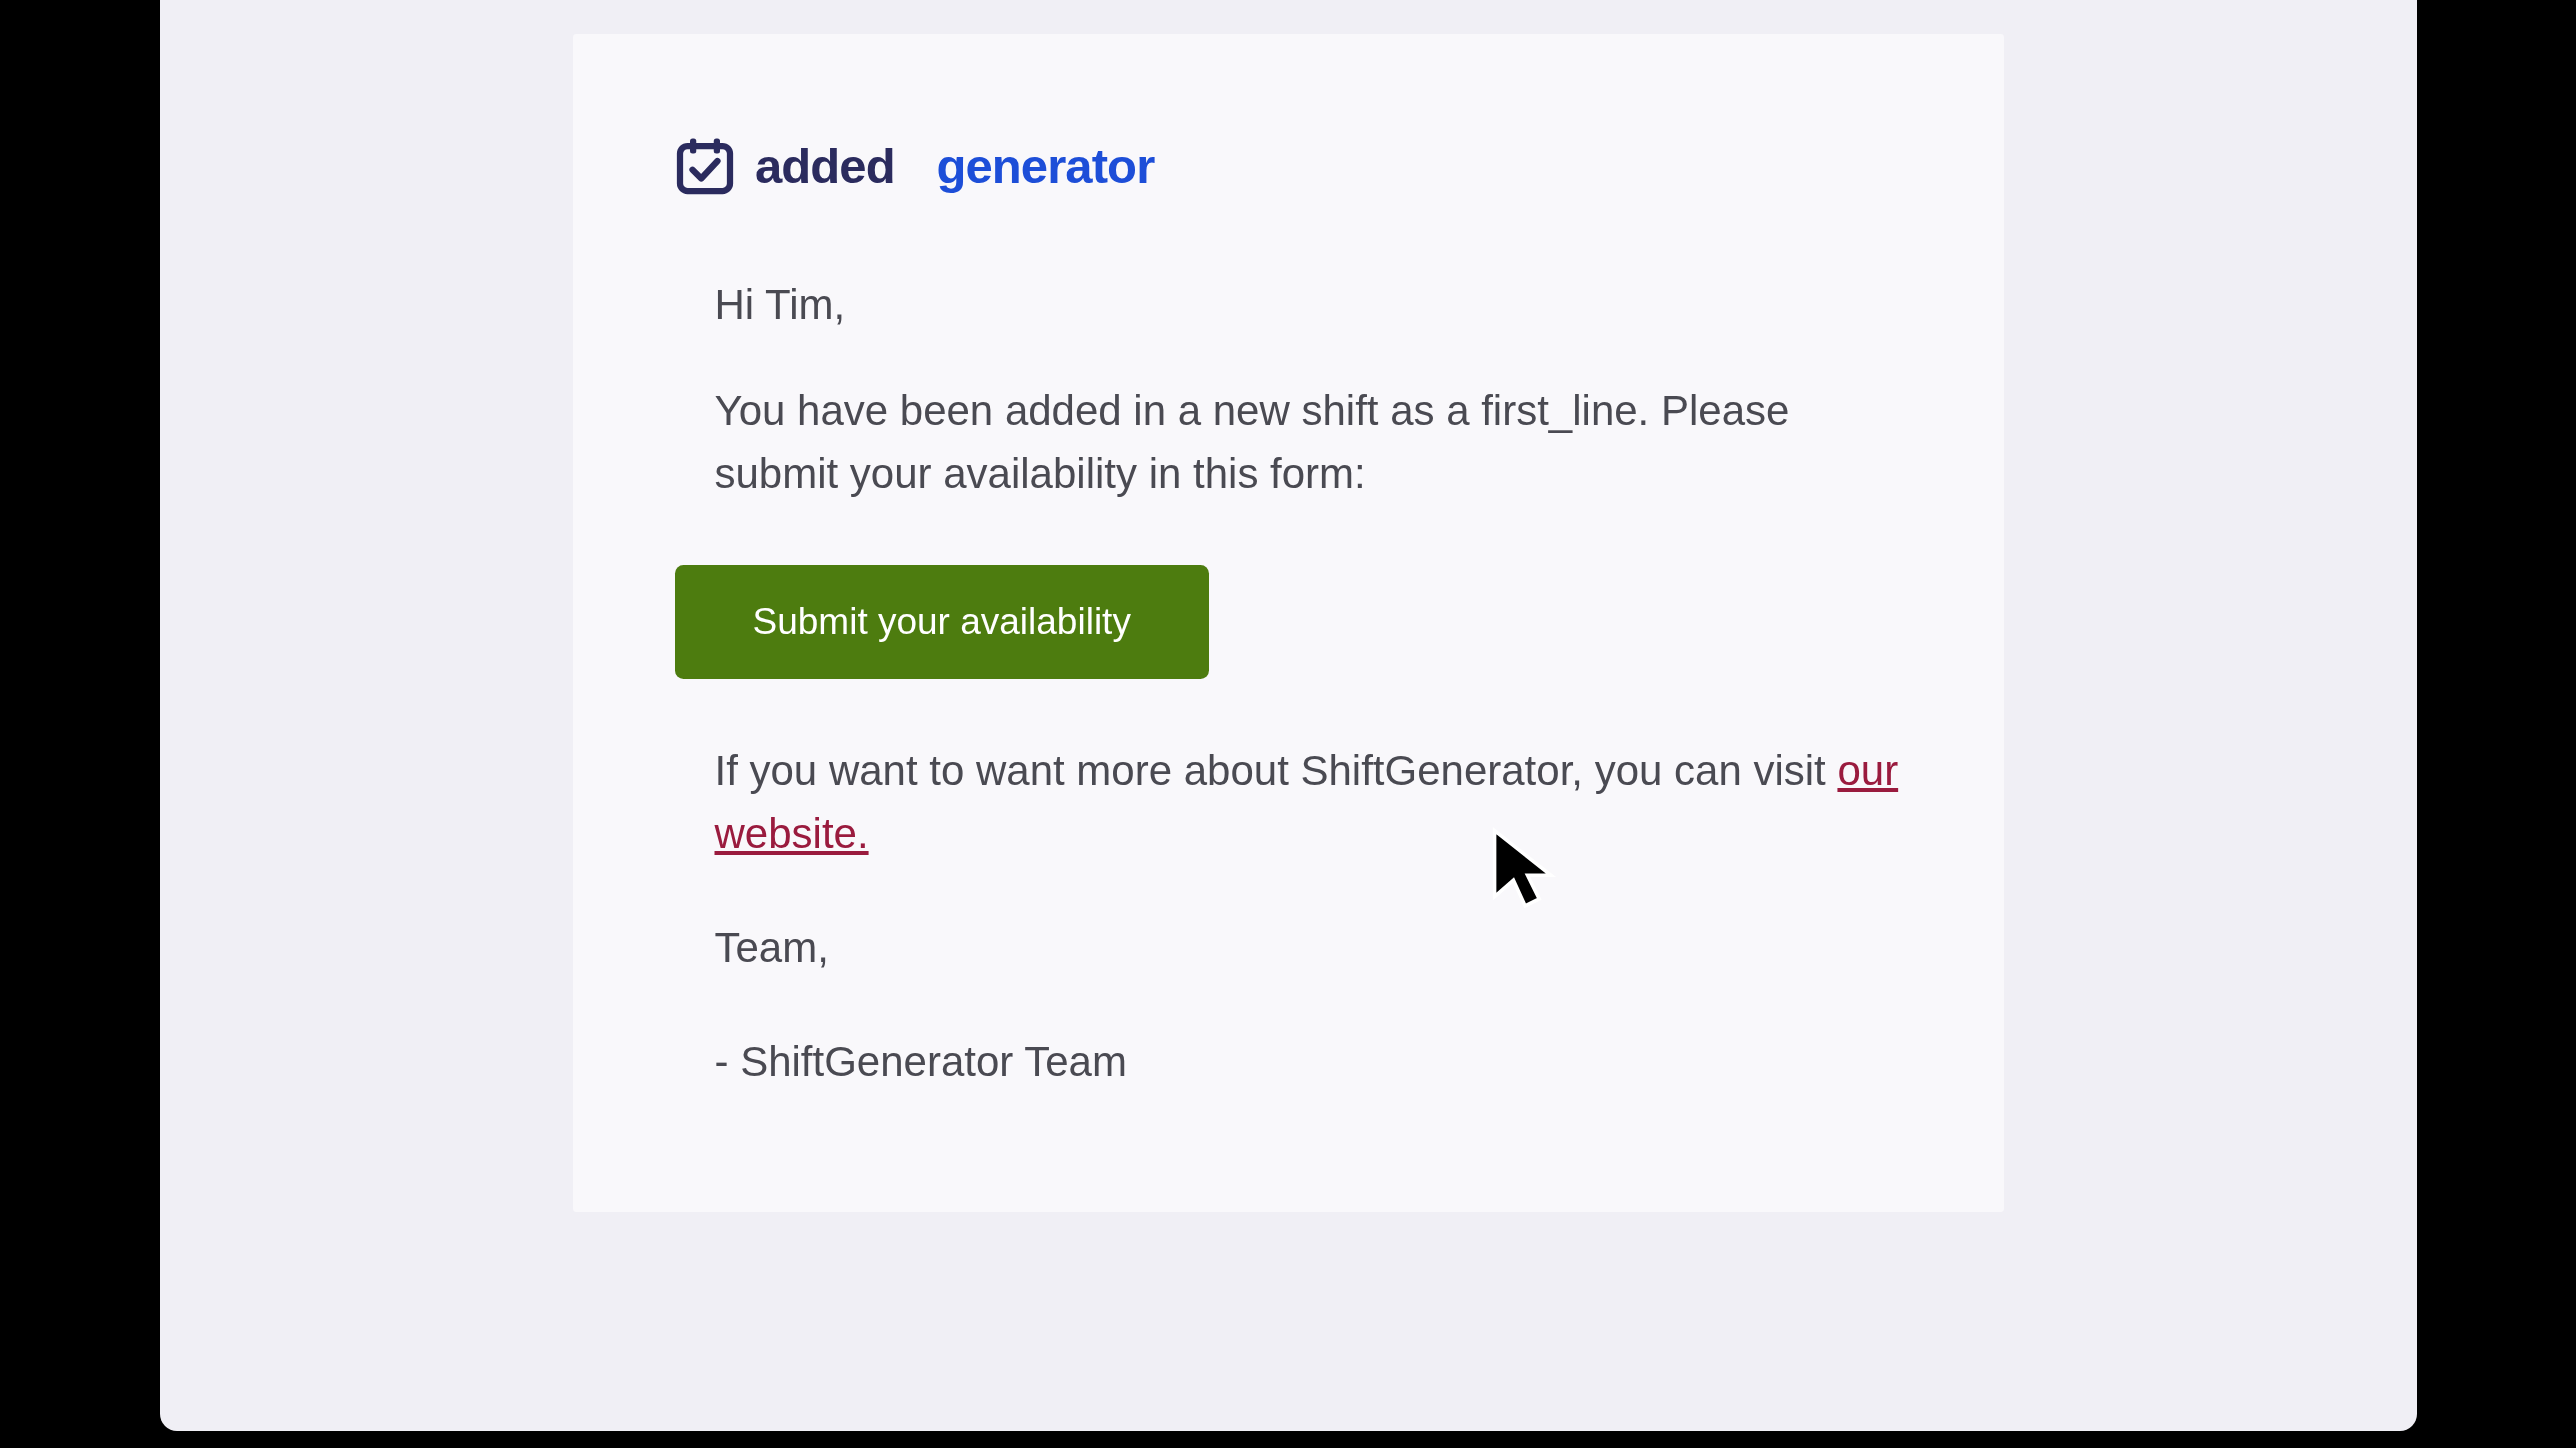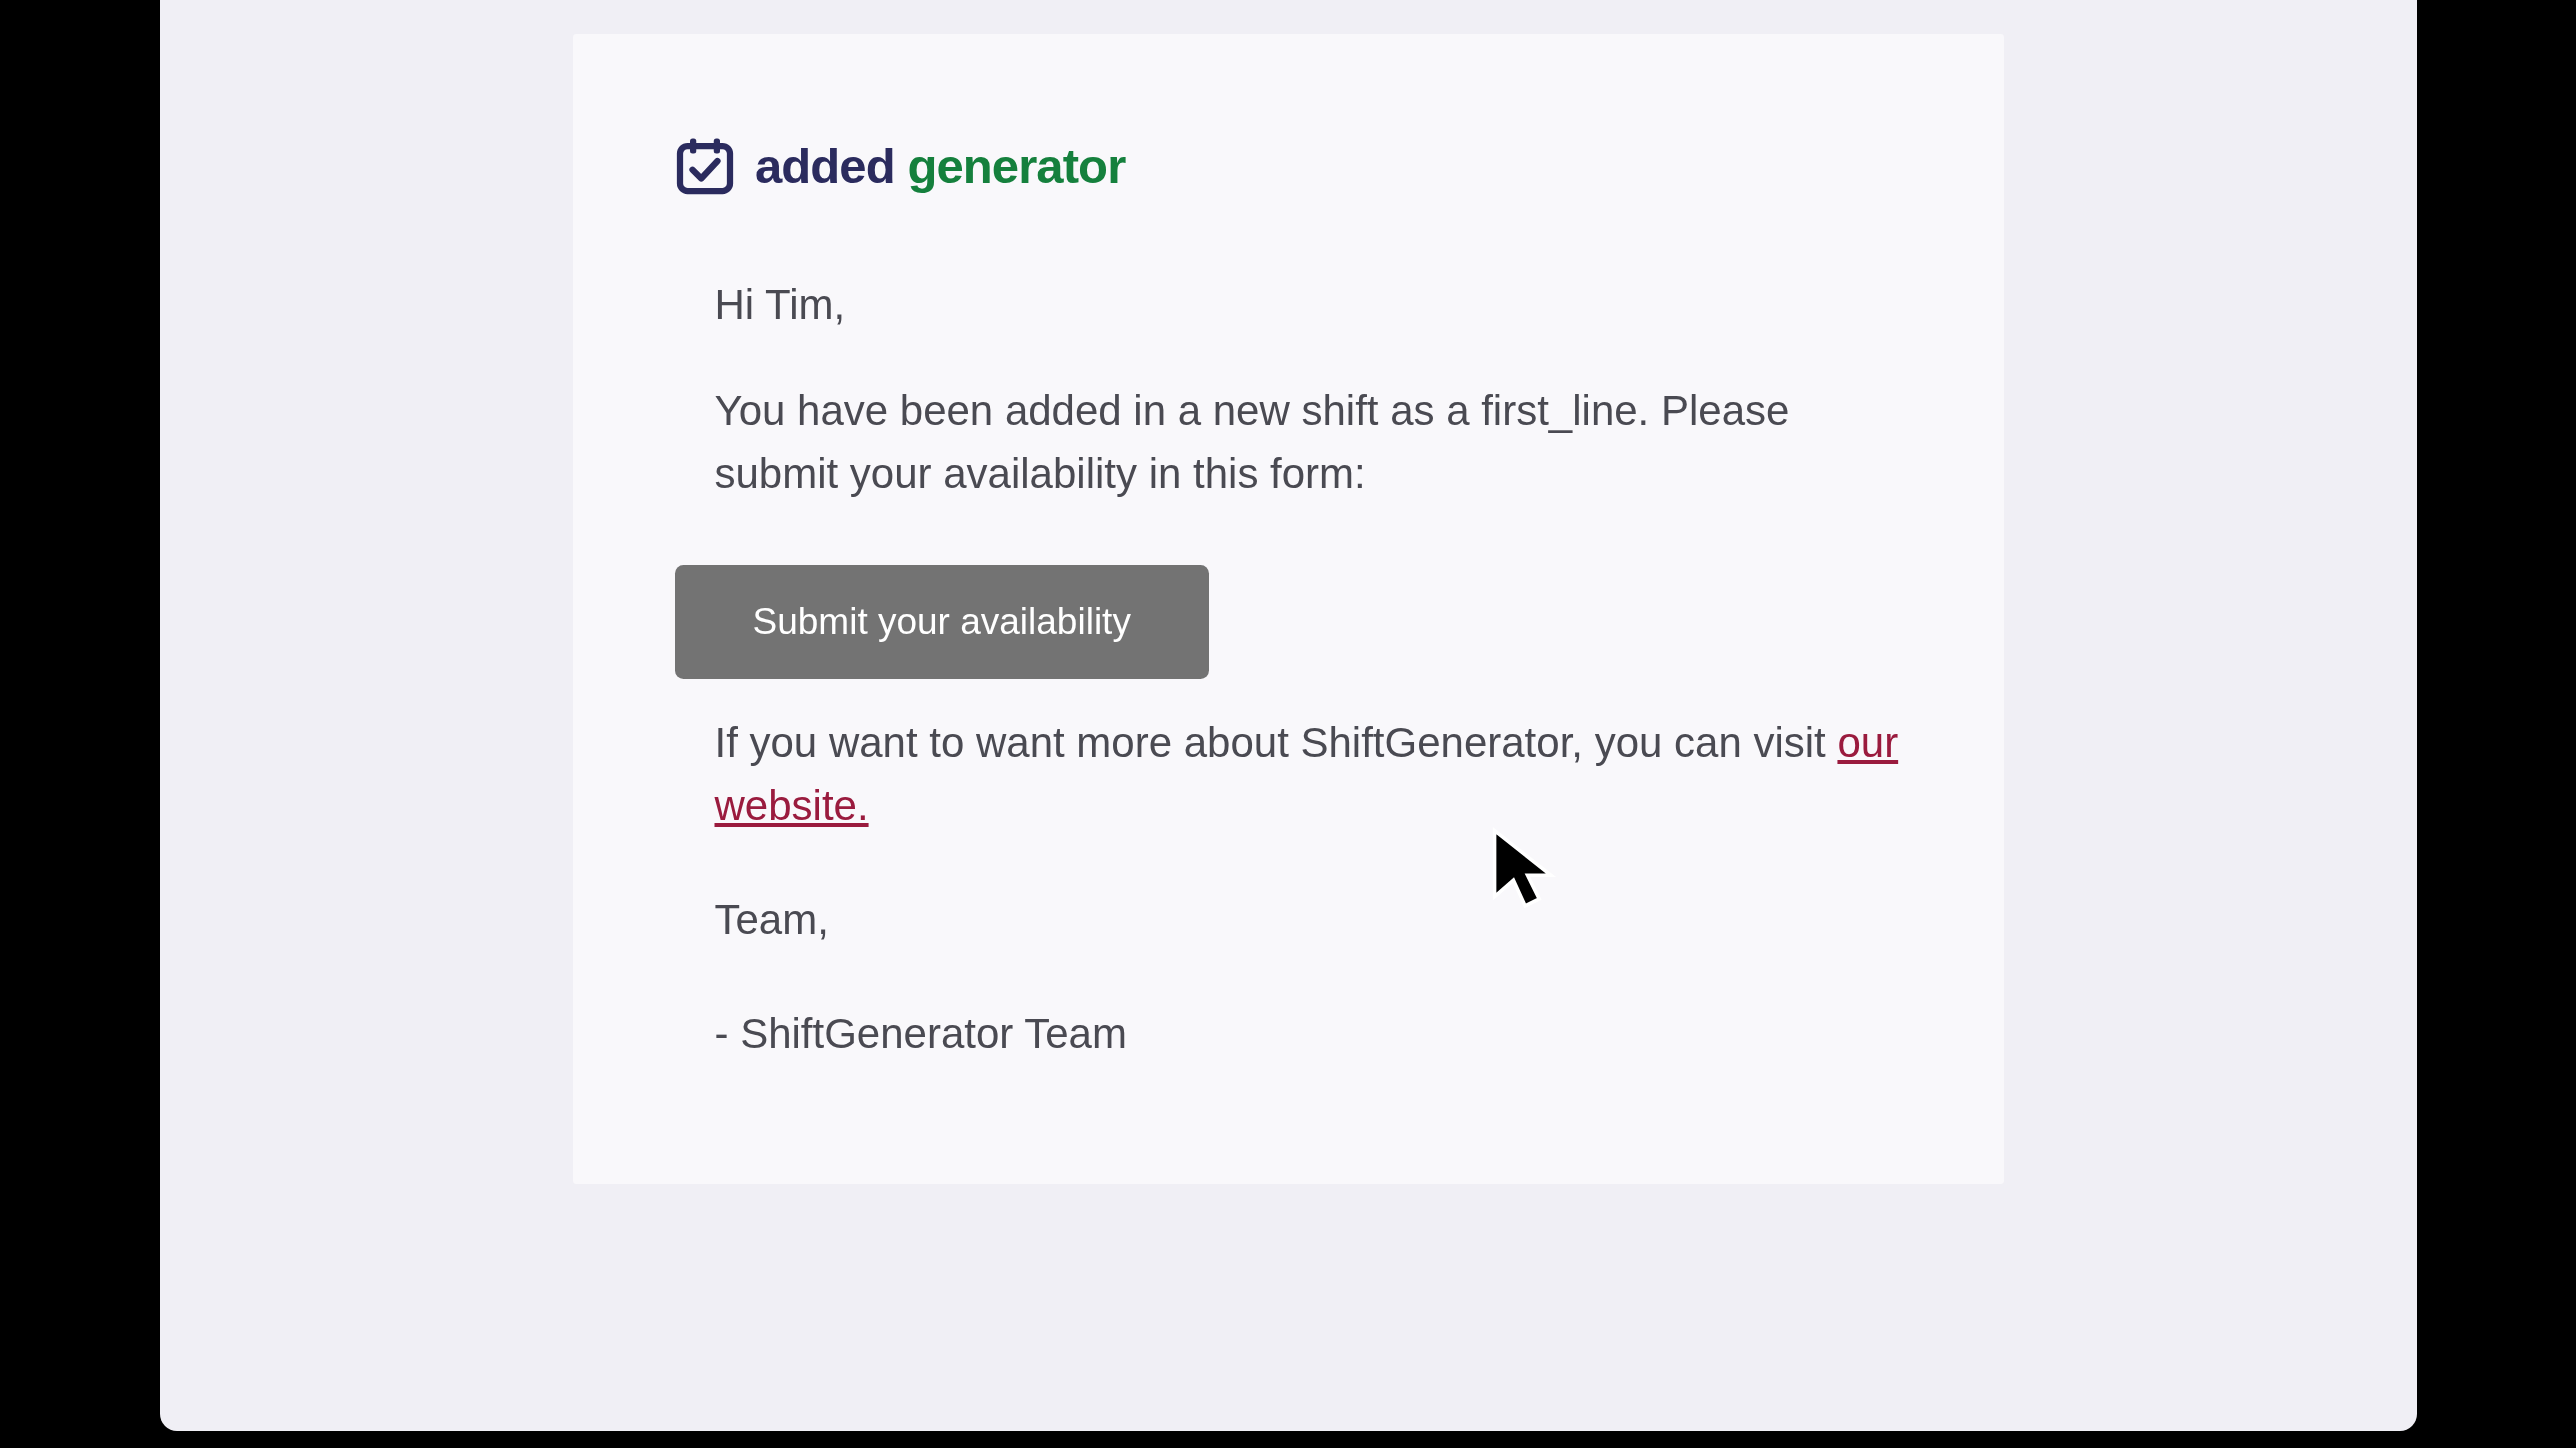--- a/index.html
+++ b/index.html
@@ -50,45 +50,46 @@
     }
     .logo-text {
       font-size: 49px;
       font-weight: 800;
       letter-spacing: -0.9px;
     }
     .logo-text .word1 {
       color: #2b2b5e;
     }
     .logo-text .word2 {
-      color: #15803d;
+      color: #1d4ed8;
+      margin-left: 29px;
     }
     .body-text {
       font-size: 42px;
       color: #4a4a52;
       line-height: 1.5;
       margin-left: 40px;
     }
     .greeting {
       margin-bottom: 43px;
     }
     .intro {
       margin-bottom: 60px;
     }
     .cta-button {
       display: inline-block;
-      background: #737373;
+      background: #4d7c0f;
       color: #fff;
       font-size: 37px;
       font-weight: 400;
       padding: 36px 78px;
       border: none;
       border-radius: 8.5px;
       cursor: pointer;
-      margin-bottom: 32px;
+      margin-bottom: 60px;
     }
     .info-line {
       margin-bottom: 51px;
     }
     .info-line a {
       color: #9a1b3e;
       text-decoration: underline;
     }
     .closing {
       margin-bottom: 51px;

